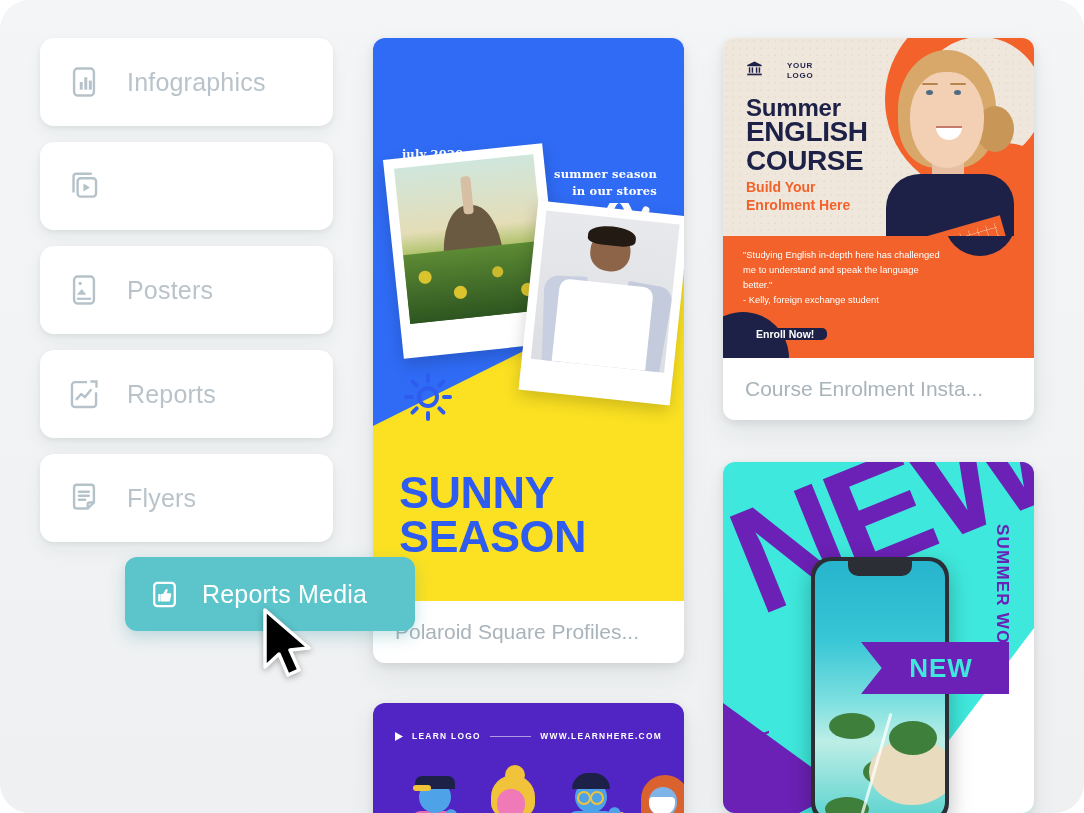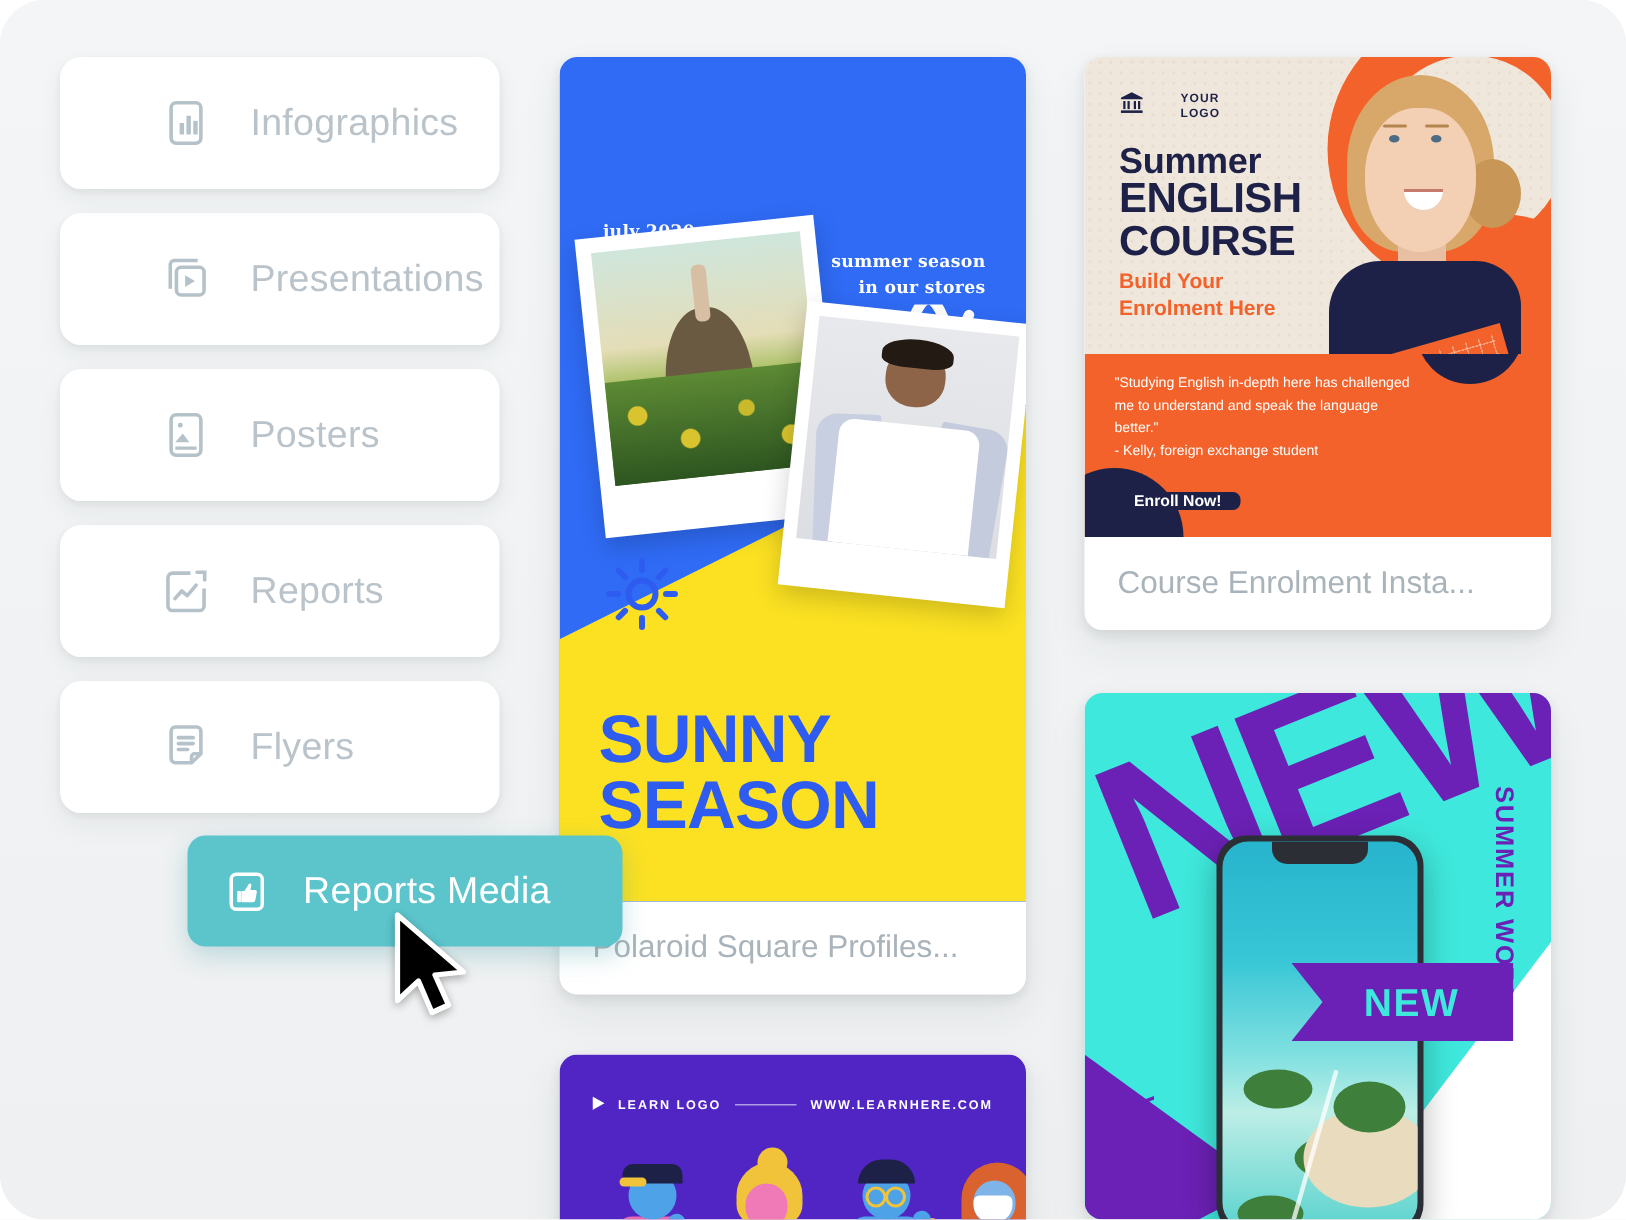--- a/index.html
+++ b/index.html
@@ -11,21 +11,21 @@
 
   
   #stage:before{content:"";position:absolute;inset:0;
       background:linear-gradient(180deg,#f3f5f6 0%,#eef0f1 100%);}
 
   
   .sidebar{position:absolute;left:40px;top:38px;width:293px;z-index:5;}
   .side-item{position:relative;height:88px;margin-bottom:16px;
       background:#ffffff;border-radius:14px;
       box-shadow:0 2px 5px rgba(40,50,60,.07),0 8px 18px rgba(40,50,60,.05);
-      display:flex;align-items:center;padding-left:40px;}
+      display:flex;align-items:center;}
   .side-ico{width:34px;height:34px;margin-left:27px;margin-right:26px;
       flex:0 0 auto;color:#b6c2c9;}
   .side-ico svg{display:block;width:34px;height:34px;}
   .side-lbl{font-size:25px;color:#b9c3c9;letter-spacing:.2px;font-weight:400;}
 
   
   .side-hl{position:absolute;left:125px;top:557px;width:290px;height:74px;
       background:#5cc4cb;border-radius:12px;display:flex;align-items:center;
       box-shadow:0 6px 16px rgba(60,150,160,.28);z-index:40;}
   .side-hl .side-ico{color:#ffffff;margin-left:24px;margin-right:22px;
@@ -241,21 +241,20 @@
     </div>
 
     <div class="side-item">
       <span class="side-ico">
         <svg viewBox="0 0 24 24" fill="none" stroke="currentColor" stroke-width="1.7">
           <rect x="7.5" y="6.5" width="13" height="13" rx="2.2"></rect>
           <path d="M4.6 16.6V5.2a1.9 1.9 0 0 1 1.9-1.9h11"></path>
           <path d="M11.6 10.2v5.6l4.6-2.8z" fill="currentColor" stroke="none"></path>
         </svg>
       </span>
-      <span class="side-lbl">Presentations</span>
     </div>
 
     <div class="side-item">
       <span class="side-ico">
         <svg viewBox="0 0 24 24" fill="none" stroke="currentColor" stroke-width="1.7">
           <rect x="5" y="2.5" width="14" height="19" rx="2.4"></rect>
           <circle cx="9.3" cy="7.4" r="1.15" fill="currentColor" stroke="none"></circle>
           <path d="M6.9 15.4l3.6-4.1 3.1 4.1z" fill="currentColor" stroke="none"></path>
           <path d="M7 18.2h10" stroke-width="1.5"></path>
         </svg>

